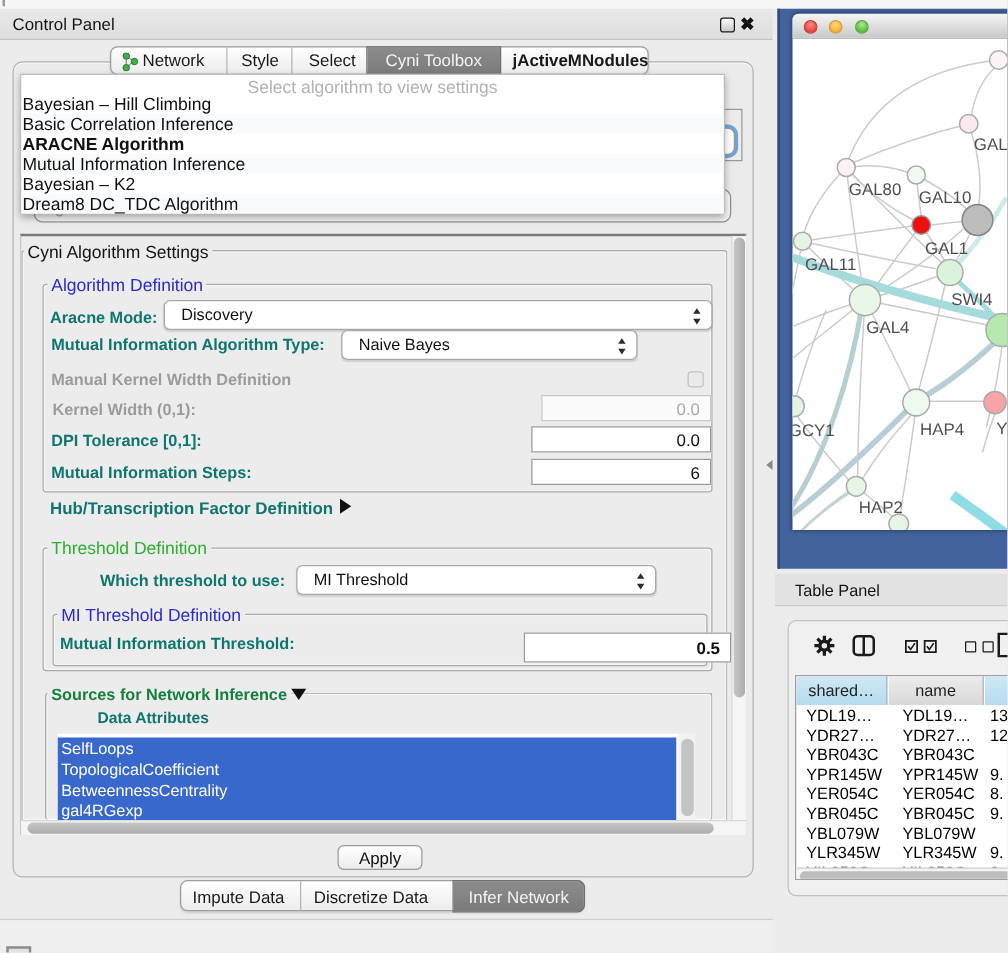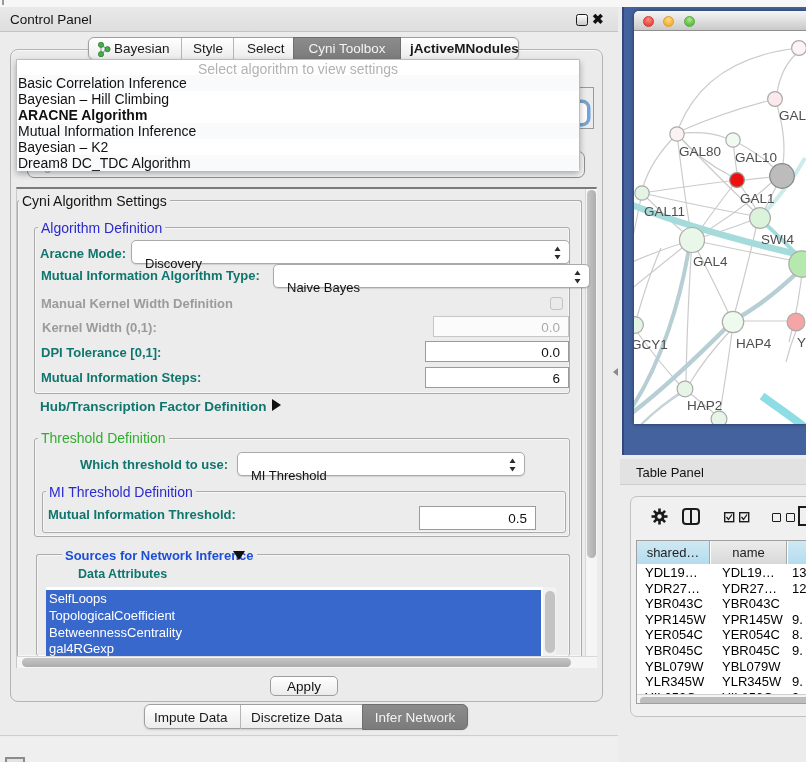--- a/index.html
+++ b/index.html
@@ -5,21 +5,21 @@
 * { margin:0; padding:0; box-sizing:border-box; }
 html,body { width:806px; height:762px; }
 body { background:#ececec; font-family:"Liberation Sans", sans-serif; position:relative; overflow:hidden; }
 .abs { position:absolute; }
 .b { font-weight:bold; }
 .lbl { font-size:13px; font-weight:bold; color:#0f766e; white-space:nowrap; }
 .lbl.gray { color:#9b9b9b; }
 .grp { position:absolute; border:1px solid #ababab; border-radius:3px; box-shadow:inset 0 0 0 1px rgba(255,255,255,.55); }
 .grptitle { position:absolute; font-size:14px; background:#ececec; padding:0 3px; white-space:nowrap; }
 .combo { position:absolute; background:#fff; border:1px solid #a9a9a9; border-radius:5px; box-shadow:0 1px 1px rgba(0,0,0,.12); font-size:13px; color:#111; }
-.combo .ctext { position:absolute; left:13px; top:3px; white-space:nowrap;margin-top:12px; }
+.combo .ctext { position:absolute; left:13px; top:3px; white-space:nowrap; }
 .arr { position:absolute; right:7px; width:9px; }
 .tfield { position:absolute; background:#fff; border:1px solid #9b9b9b; font-size:13.5px; color:#111; }
 .tfield span { position:absolute; right:8px; top:3px; }
 </style>
 </head>
 <body>
 
 <div class="abs" style="left:0;top:0;width:806px;height:7px;background:#f7f7f7;"></div>
 <div class="abs" style="left:2px;top:0;width:2px;height:5px;background:#9a9a9a;"></div>
 
@@ -38,21 +38,21 @@
   <svg class="abs" style="left:8px;top:4px;" width="14" height="15" viewBox="0 0 14 15">
     <g stroke="#9c9c9c" stroke-width="1.2">
         <line x1="4" y1="3" x2="10" y2="7"></line>
         <line x1="4" y1="3" x2="4" y2="12"></line>
         <line x1="4" y1="12" x2="10" y2="7"></line>
       </g>
     <circle cx="4" cy="2.8" r="2.6" fill="#42b049" stroke="#2c7c31" stroke-width="0.8"></circle>
     <circle cx="10.5" cy="7.2" r="2.6" fill="#42b049" stroke="#2c7c31" stroke-width="0.8"></circle>
     <circle cx="4" cy="12.2" r="2.6" fill="#42b049" stroke="#2c7c31" stroke-width="0.8"></circle>
   </svg>
-  <div class="abs" style="left:25px;top:3px;">Bayesian</div>
+  <div class="abs" style="left:25px;top:3px;">Network</div>
   <div class="abs" style="left:92px;top:0;width:1px;height:21px;background:#b5b5b5;"></div>
   <div class="abs" style="left:104px;top:3px;">Style</div>
   <div class="abs" style="left:144px;top:0;width:1px;height:21px;background:#b5b5b5;"></div>
   <div class="abs" style="left:158px;top:3px;">Select</div>
   <div class="abs" style="left:204px;top:-1px;width:108px;height:23px;background:linear-gradient(#8c8c8c,#7b7b7b);border:1px solid #6f6f6f;color:#f3f3f3;text-align:center;line-height:22px;">Cyni Toolbox</div>
   <div class="abs" style="left:321px;top:3px;font-weight:bold;">jActiveMNodules</div>
 </div>
 
 <div class="abs" style="left:16px;top:187px;width:581px;height:481px;border-top:2px solid #7a7a7a;border-left:1px solid #c9c9c9;border-right:1px solid #c9c9c9;border-bottom:1px solid #c9c9c9;background:#ececec;"></div>
 
@@ -71,21 +71,21 @@
 <div class="lbl" style="position:absolute;left:40px;top:246px;">Aracne Mode:</div>
 <div class="combo" style="left:131px;top:240px;width:439px;height:24px;">
   <span class="ctext">Discovery</span>
   <svg class="arr" style="top:5px;" width="8" height="14" viewBox="0 0 8 14">
       <path d="M4,0.5 L7,5 L1,5 Z" fill="#2b2b2b"></path>
       <path d="M4,13.5 L7,9 L1,9 Z" fill="#2b2b2b"></path>
     </svg>
 </div>
 
 <div class="lbl" style="position:absolute;left:41px;top:268px;">Mutual Information Algorithm Type:</div>
-<div class="combo" style="left:273px;top:264px;width:317px;height:24px;">
+<div class="combo" style="left:273px;top:264px;width:237px;height:24px;">
   <span class="ctext">Naive Bayes</span>
   <svg class="arr" style="top:5px;" width="8" height="14" viewBox="0 0 8 14">
       <path d="M4,0.5 L7,5 L1,5 Z" fill="#2b2b2b"></path>
       <path d="M4,13.5 L7,9 L1,9 Z" fill="#2b2b2b"></path>
     </svg>
 </div>
 
 <div class="lbl gray" style="position:absolute;left:41px;top:296px;">Manual Kernel Width Definition</div>
 <div class="abs" style="left:550px;top:297px;width:13px;height:13px;background:#eaeaea;border:1px solid #c2c2c2;border-radius:3px;"></div>
 
@@ -116,26 +116,26 @@
   <svg class="arr" style="top:5px;" width="8" height="14" viewBox="0 0 8 14">
       <path d="M4,0.5 L7,5 L1,5 Z" fill="#2b2b2b"></path>
       <path d="M4,13.5 L7,9 L1,9 Z" fill="#2b2b2b"></path>
     </svg>
 </div>
 
 <div class="grp" style="left:42px;top:491px;width:524px;height:42px;"></div>
 <div class="grptitle" style="left:46px;top:484px;color:#2a2ad0;">MI Threshold Definition</div>
 
 <div class="lbl" style="position:absolute;left:48px;top:507px;">Mutual Information Threshold:</div>
-<div class="tfield" style="left:419px;top:506px;width:117px;height:24px;">
+<div class="tfield" style="left:419px;top:506px;width:166px;height:24px;font-weight:bold;">
     <span style="top:4px;">0.5</span>
   </div>
 
 <div class="grp" style="left:36px;top:554px;width:534px;height:102px;border-bottom:none;"></div>
-<div class="grptitle b" style="left:38px;top:548px;color:#1d4ed8;font-size:13px;margin-left:24px;">Sources for Network Inference</div>
+<div class="grptitle b" style="left:38px;top:548px;color:#15803d;font-size:13px;">Sources for Network Inference</div>
 <div class="abs" style="left:233px;top:551px;width:0;height:0;border-left:6.5px solid transparent;border-right:6.5px solid transparent;border-top:9px solid #111;"></div>
 
 <div class="lbl" style="position:absolute;left:39px;top:567px;font-size:12.5px;padding-left:39px;">Data Attributes</div>
 
 <div class="abs" style="left:46px;top:587px;width:510px;height:69px;background:#fff;overflow:hidden;">
   <div class="abs" style="left:0;top:3px;width:495px;height:67px;background:#3968cd;"></div>
   <div class="abs" style="left:3px;top:4.4px;font-size:13px;color:#fff;line-height:16.6px;">SelfLoops<br>TopologicalCoefficient<br>BetweennessCentrality<br>gal4RGexp</div>
   <div class="abs" style="left:497px;top:0;width:13px;height:70px;background:#f2f2f2;"></div>
   <div class="abs" style="left:498.5px;top:4px;width:10px;height:62px;background:linear-gradient(90deg,#cwcwcw,#b5b5b5);background:#c3c3c3;border-radius:5px;"></div>
 </div>
@@ -151,22 +151,22 @@
 
 <div class="abs" style="left:420px;top:87px;width:174px;height:42px;background:#ececec;border:1px solid #9a9a9a;"></div>
 <div class="abs" style="left:350px;top:102px;width:238px;height:22px;background:#fff;border:1px solid #999;border-radius:6px;box-shadow:0 0 0 2.5px rgba(88,152,219,.85);"></div>
 <div class="abs" style="left:27px;top:151px;width:558px;height:27px;background:#f4f4f4;border:1px solid #909090;border-radius:7px;">
     <span style="position:absolute;left:16px;top:6px;font-size:13px;color:#a8a8a8;">galFiltered.sif default node</span>
   </div>
 
 <div class="abs" style="left:16px;top:59px;width:564px;height:112px;background:#fff;border:1px solid #bdbdbd;border-radius:0 0 3px 3px;box-shadow:0 3px 6px rgba(0,0,0,.3);font-size:14px;color:#111;">
   <div style="text-align:center;color:#b2b2b2;padding-top:1px;height:15px;">Select algorithm to view settings</div>
   <div style="line-height:16px;">
+    <div style="padding-left:1px;">Bayesian – Hill Climbing</div>
     <div style="padding-left:1px;background:#f8fafc;">Basic Correlation Inference</div>
-    <div style="padding-left:1px;">Bayesian – Hill Climbing</div>
     <div style="padding-left:1px;" class="b">ARACNE Algorithm</div>
     <div style="padding-left:1px;background:#f8fafc;">Mutual Information Inference</div>
     <div style="padding-left:1px;">Bayesian – K2</div>
     <div style="padding-left:1px;background:#f8fafc;">Dream8 DC_TDC Algorithm</div>
   </div>
 </div>
 
 <div class="abs" style="left:622px;top:7px;width:184px;height:448px;background:#44639e;border-left:2px solid #33497b;"></div>
 <div class="abs" style="left:634px;top:11px;width:172px;height:413px;background:#fff;border-radius:5px 0 0 0;box-shadow:0 0 4px rgba(0,0,0,.5);">
   <div class="abs" style="left:0;top:0;width:172px;height:20px;background:linear-gradient(#f6f6f6,#c9c9c9);border-bottom:1px solid #8f8f8f;border-radius:5px 0 0 0;"></div>

